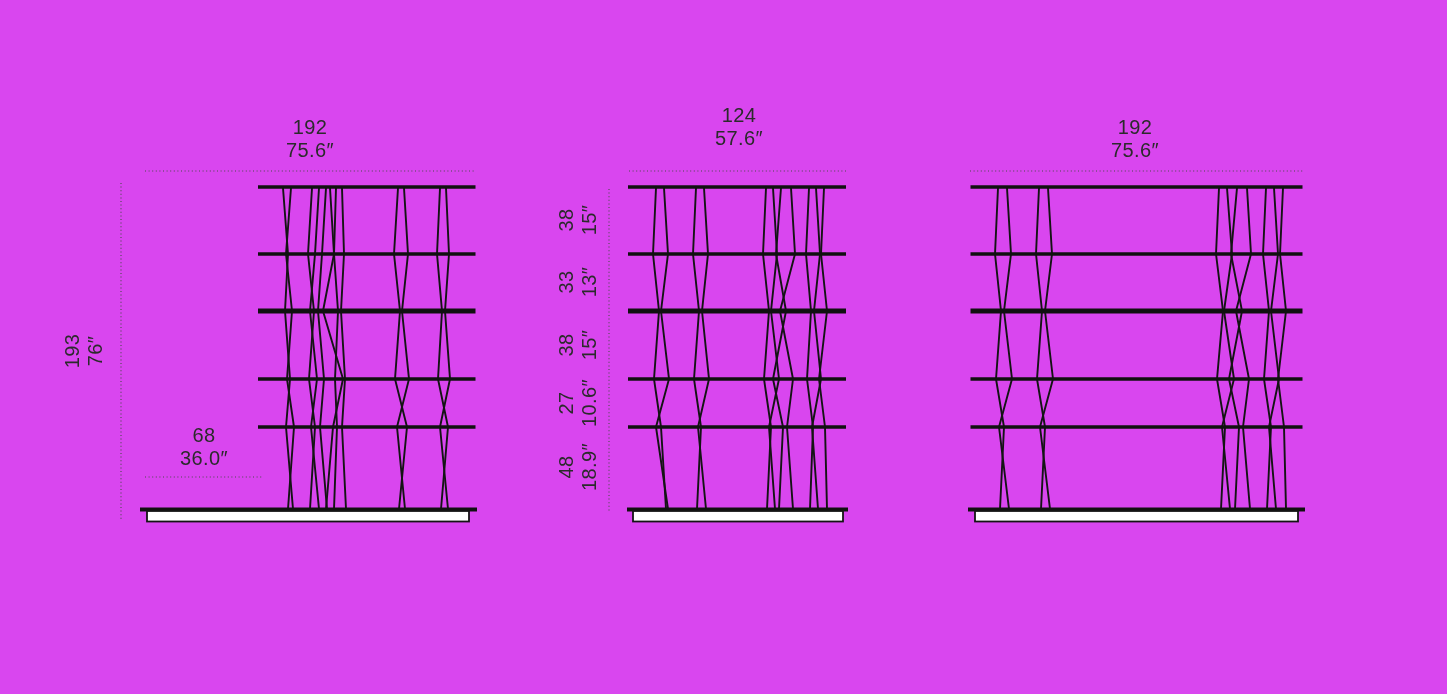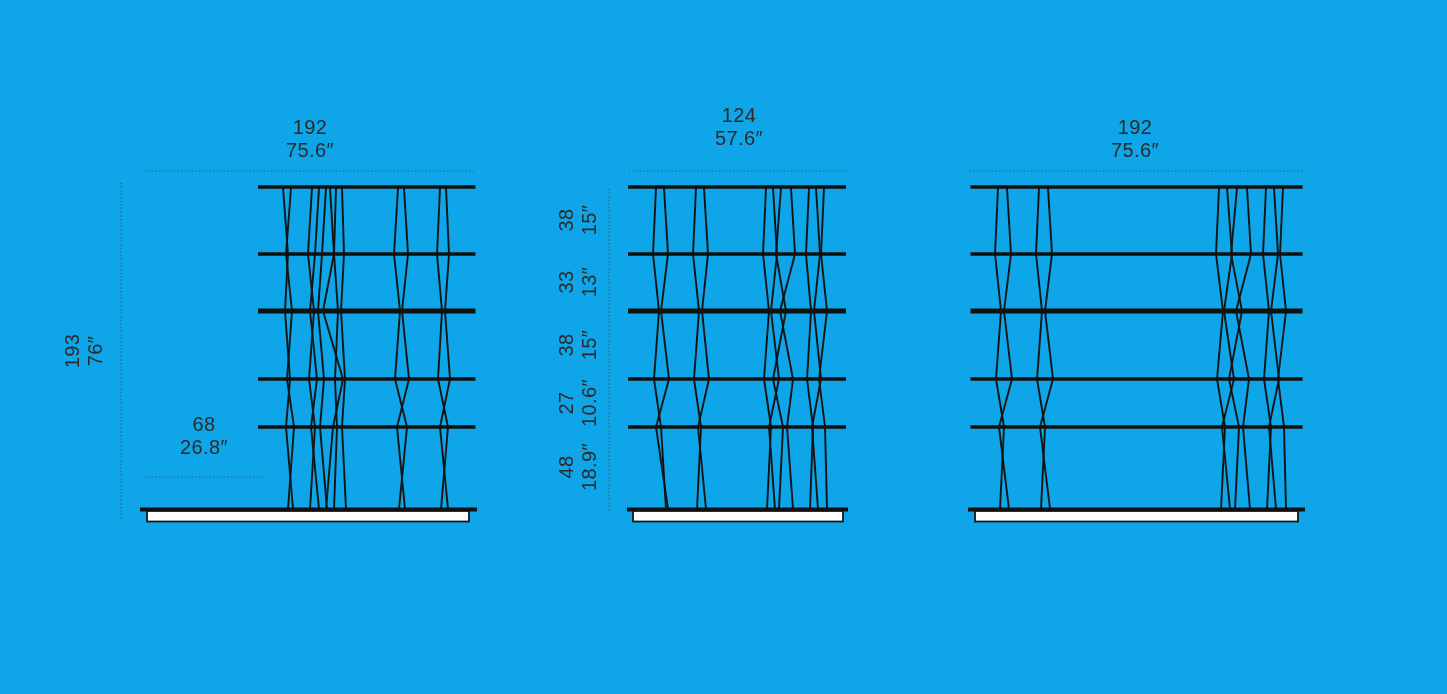--- a/index.html
+++ b/index.html
@@ -1,19 +1,19 @@
 <!DOCTYPE html>
 <html><head>
 <meta charset="utf-8">
 <style>
   html,body{margin:0;padding:0;background:#ffffff;}
   .canvas{
     position:relative;
     width:1447px;height:694px;
-    background:#0ea5e9;
+    background:#d946ef;
     overflow:hidden;
     font-family:"Liberation Sans", sans-serif;
     color:#2b2b2b;
   }
   #linework{position:absolute;left:0;top:0;}
   .dim{
     position:absolute;
     text-align:center;
     font-size:20px;
     line-height:23px;
@@ -103,23 +103,23 @@
   <div class="dim center" style="left:310px;top:116px">
     <div>192</div>
     <div>75.6″</div>
   </div>
 
   <div class="dim rot" style="left:84px;top:351px">
     <div>193</div>
     <div>76″</div>
   </div>
 
-  <div class="dim center" style="left:204px;top:413px">
+  <div class="dim center" style="left:204px;top:424px">
     <div>68</div>
-    <div>26.8″</div>
+    <div>36.0″</div>
   </div>
 
   <div class="dim center" style="left:739px;top:104px">
     <div>124</div>
     <div>57.6″</div>
   </div>
 
   <div class="dim rot" style="left:578px;top:220px">
     <div>38</div>
     <div>15″</div>

